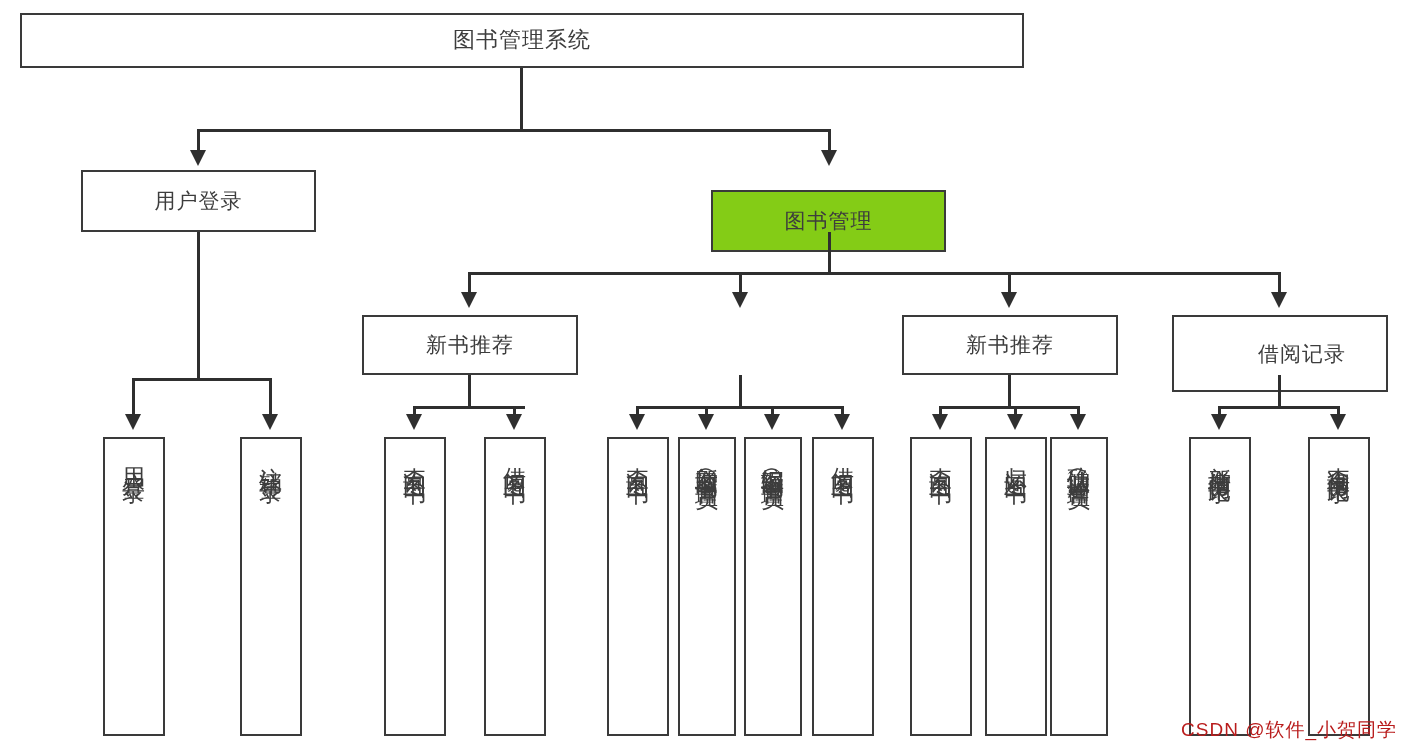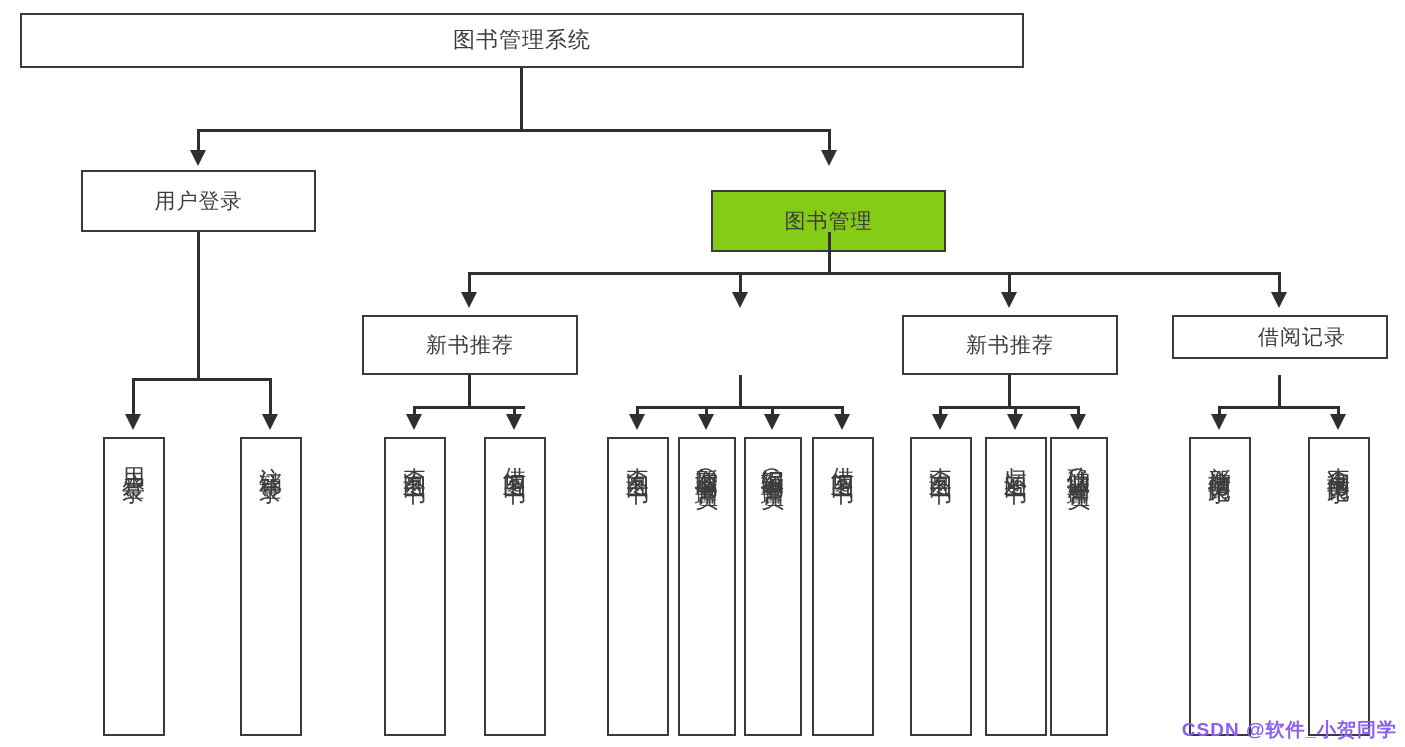--- a/index.html
+++ b/index.html
@@ -119,21 +119,21 @@
   <div class="arrow" style="left: 1001px; top: 292px; border-top-color: rgb(47, 47, 47);"></div>
   <div class="vline" style="left: 1278px; top: 272px; height: 25px; background: rgb(47, 47, 47);"></div>
   <div class="arrow" style="left: 1271px; top: 292px; border-top-color: rgb(47, 47, 47);"></div>
 
   <div class="node h" id="n-l3-0" style="left: 362px; top: 315px; width: 216px; height: 60px; border-color: rgb(58, 58, 58); color: rgb(61, 61, 61); background: rgb(255, 255, 255);">
     <span class="cap">新书推荐</span>
   </div>
   <div class="node h" id="n-l3-2" style="left: 902px; top: 315px; width: 216px; height: 60px; border-color: rgb(58, 58, 58); color: rgb(61, 61, 61); background: rgb(255, 255, 255);">
     <span class="cap">新书推荐</span>
   </div>
-  <div class="node h" id="n-l3-3" style="left: 1172px; top: 315px; width: 216px; height: 44px; border-color: rgb(58, 58, 58); color: rgb(61, 61, 61); background: rgb(255, 255, 255); padding-left: 44px;">
+  <div class="node h" id="n-l3-3" style="left: 1172px; top: 315px; width: 216px; height: 77px; border-color: rgb(58, 58, 58); color: rgb(61, 61, 61); background: rgb(255, 255, 255); padding-left: 44px;">
     <span class="cap">借阅记录</span>
   </div>
 
   <div class="vline" style="left: 468px; top: 375px; height: 34px; background: rgb(47, 47, 47);"></div>
   <div class="hline" style="left: 413px; top: 406px; width: 112px; background: rgb(47, 47, 47);"></div>
   <div class="vline" style="left: 413px; top: 406px; height: 12px; background: rgb(47, 47, 47);"></div>
   <div class="arrow" style="left: 406px; top: 414px; border-top-color: rgb(47, 47, 47);"></div>
   <div class="vline" style="left: 513px; top: 406px; height: 12px; background: rgb(47, 47, 47);"></div>
   <div class="arrow" style="left: 506px; top: 414px; border-top-color: rgb(47, 47, 47);"></div>
 
@@ -197,15 +197,15 @@
   <div class="node v tall" id="n-leaf-10" style="left: 1050px; top: 437px; width: 58px; height: 299px; border-color: rgb(58, 58, 58); color: rgb(61, 61, 61); background: rgb(255, 255, 255);">
     <span class="cap">确认归还（管理员）</span>
   </div>
   <div class="node v tall" id="n-leaf-11" style="left: 1189px; top: 437px; width: 62px; height: 299px; border-color: rgb(58, 58, 58); color: rgb(61, 61, 61); background: rgb(255, 255, 255);">
     <span class="cap">新增借阅记录</span>
   </div>
   <div class="node v tall" id="n-leaf-12" style="left: 1308px; top: 437px; width: 62px; height: 299px; border-color: rgb(58, 58, 58); color: rgb(61, 61, 61); background: rgb(255, 255, 255);">
     <span class="cap">查询借阅记录</span>
   </div>
 
-  <div id="watermark" style="color: #8b5cf6; font-weight: bold;">CSDN @软件_小贺同学</div>
+  <div id="watermark" style="color: #b91c1c;">CSDN @软件_小贺同学</div>
 
 </div>
 
 </body></html>

